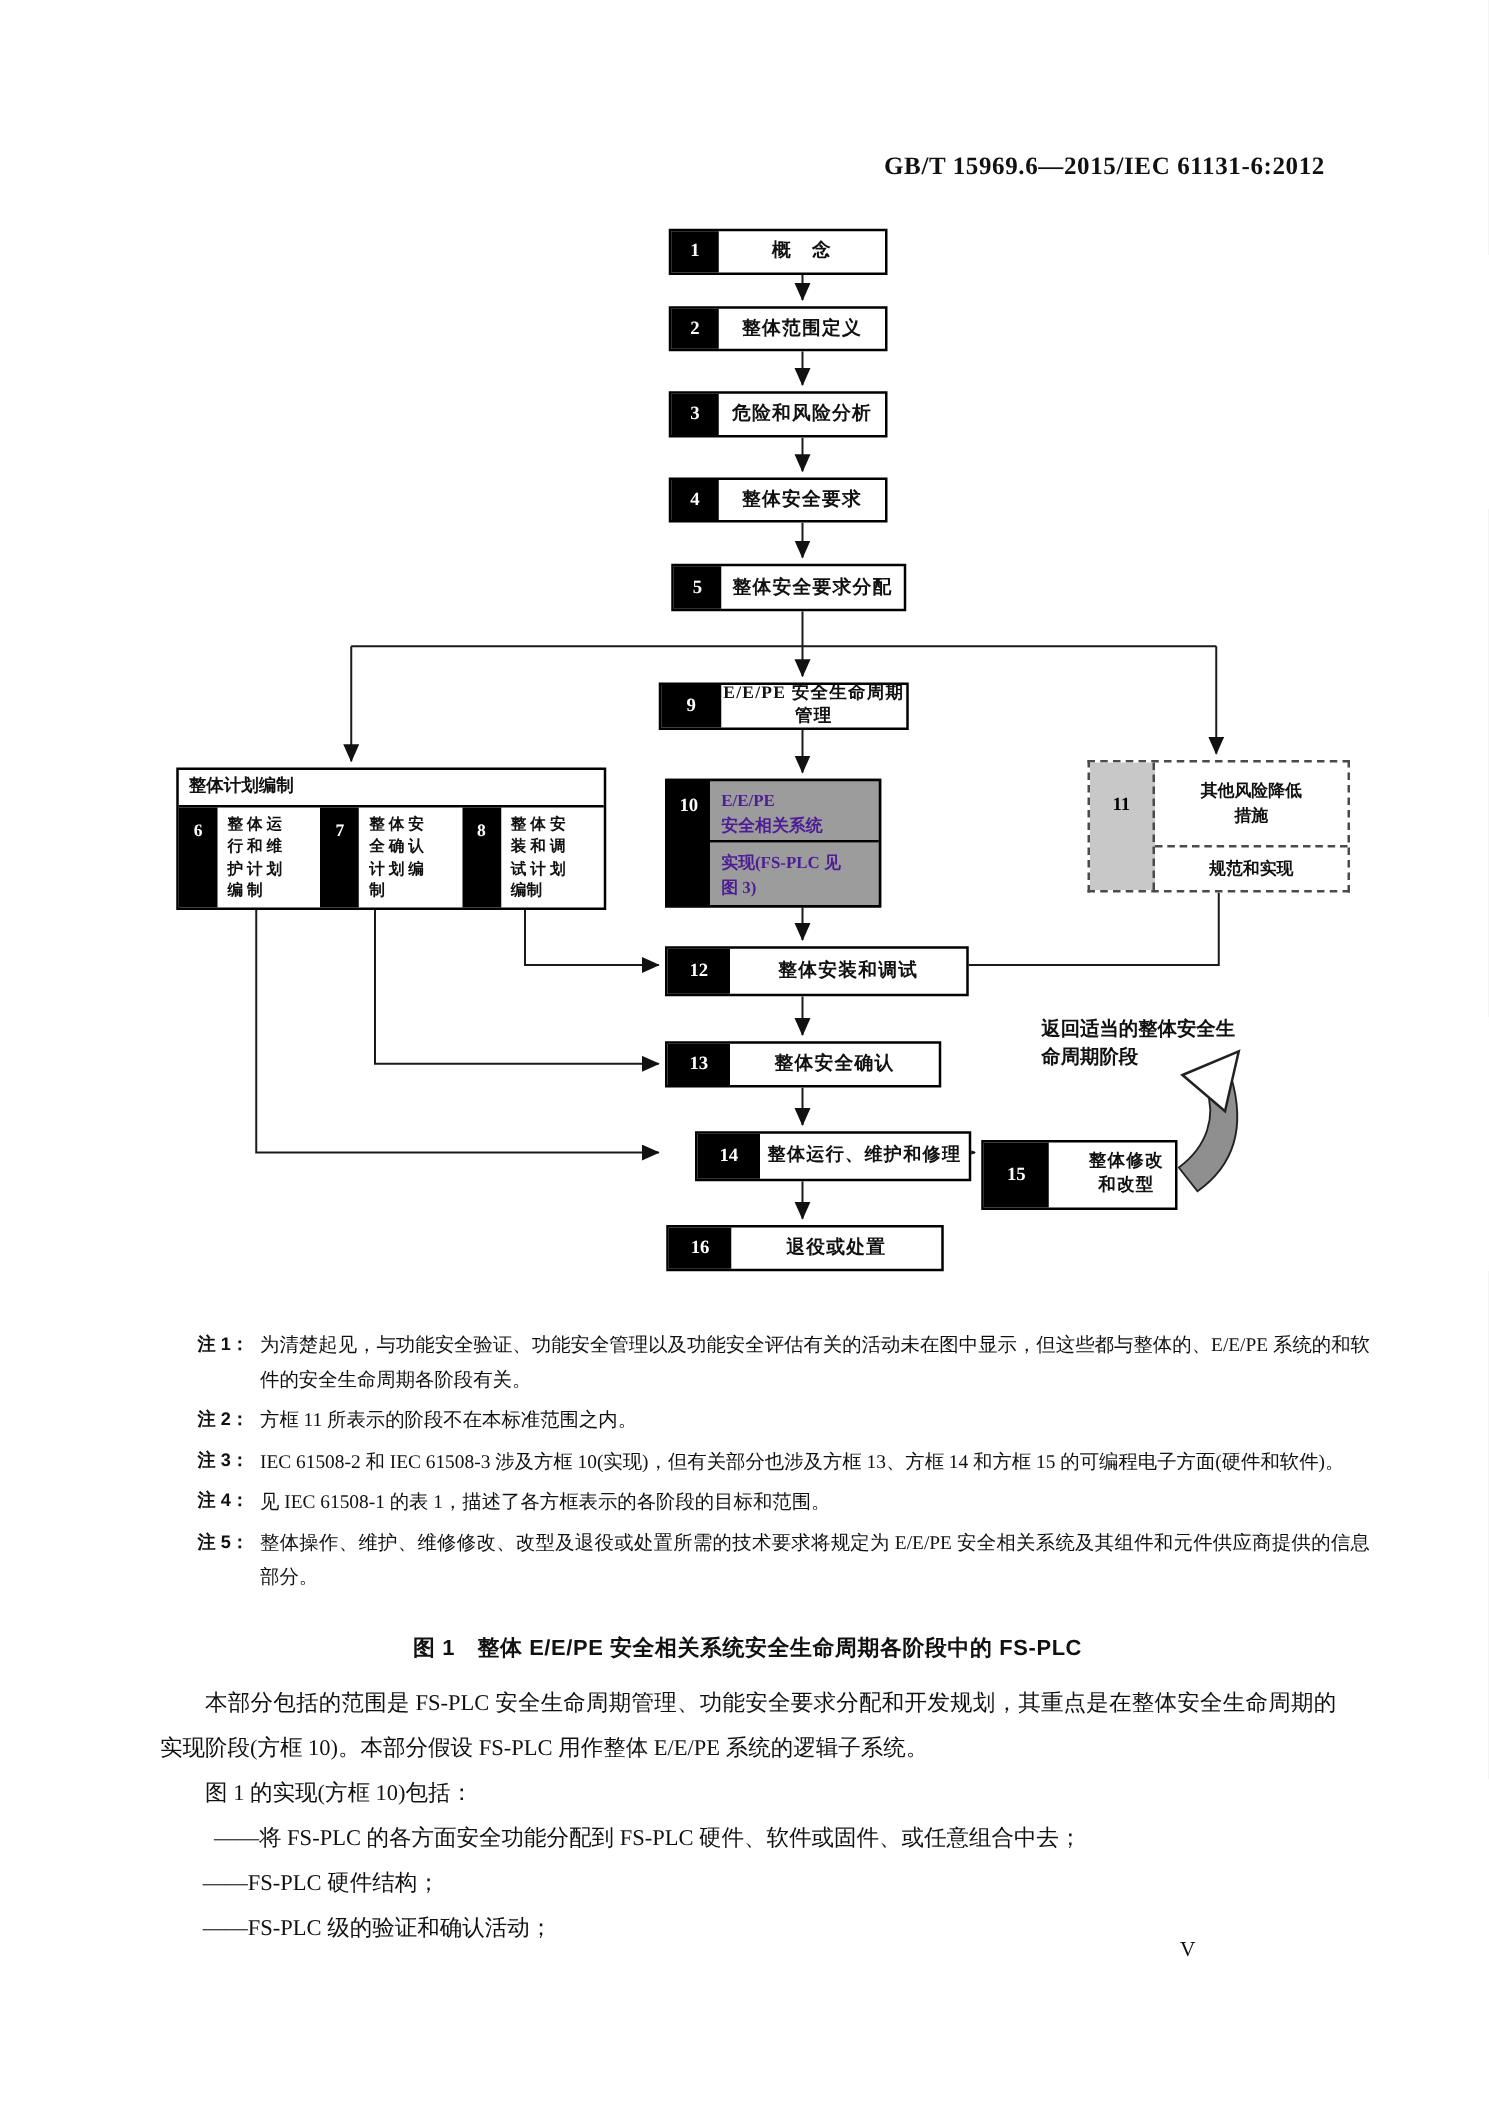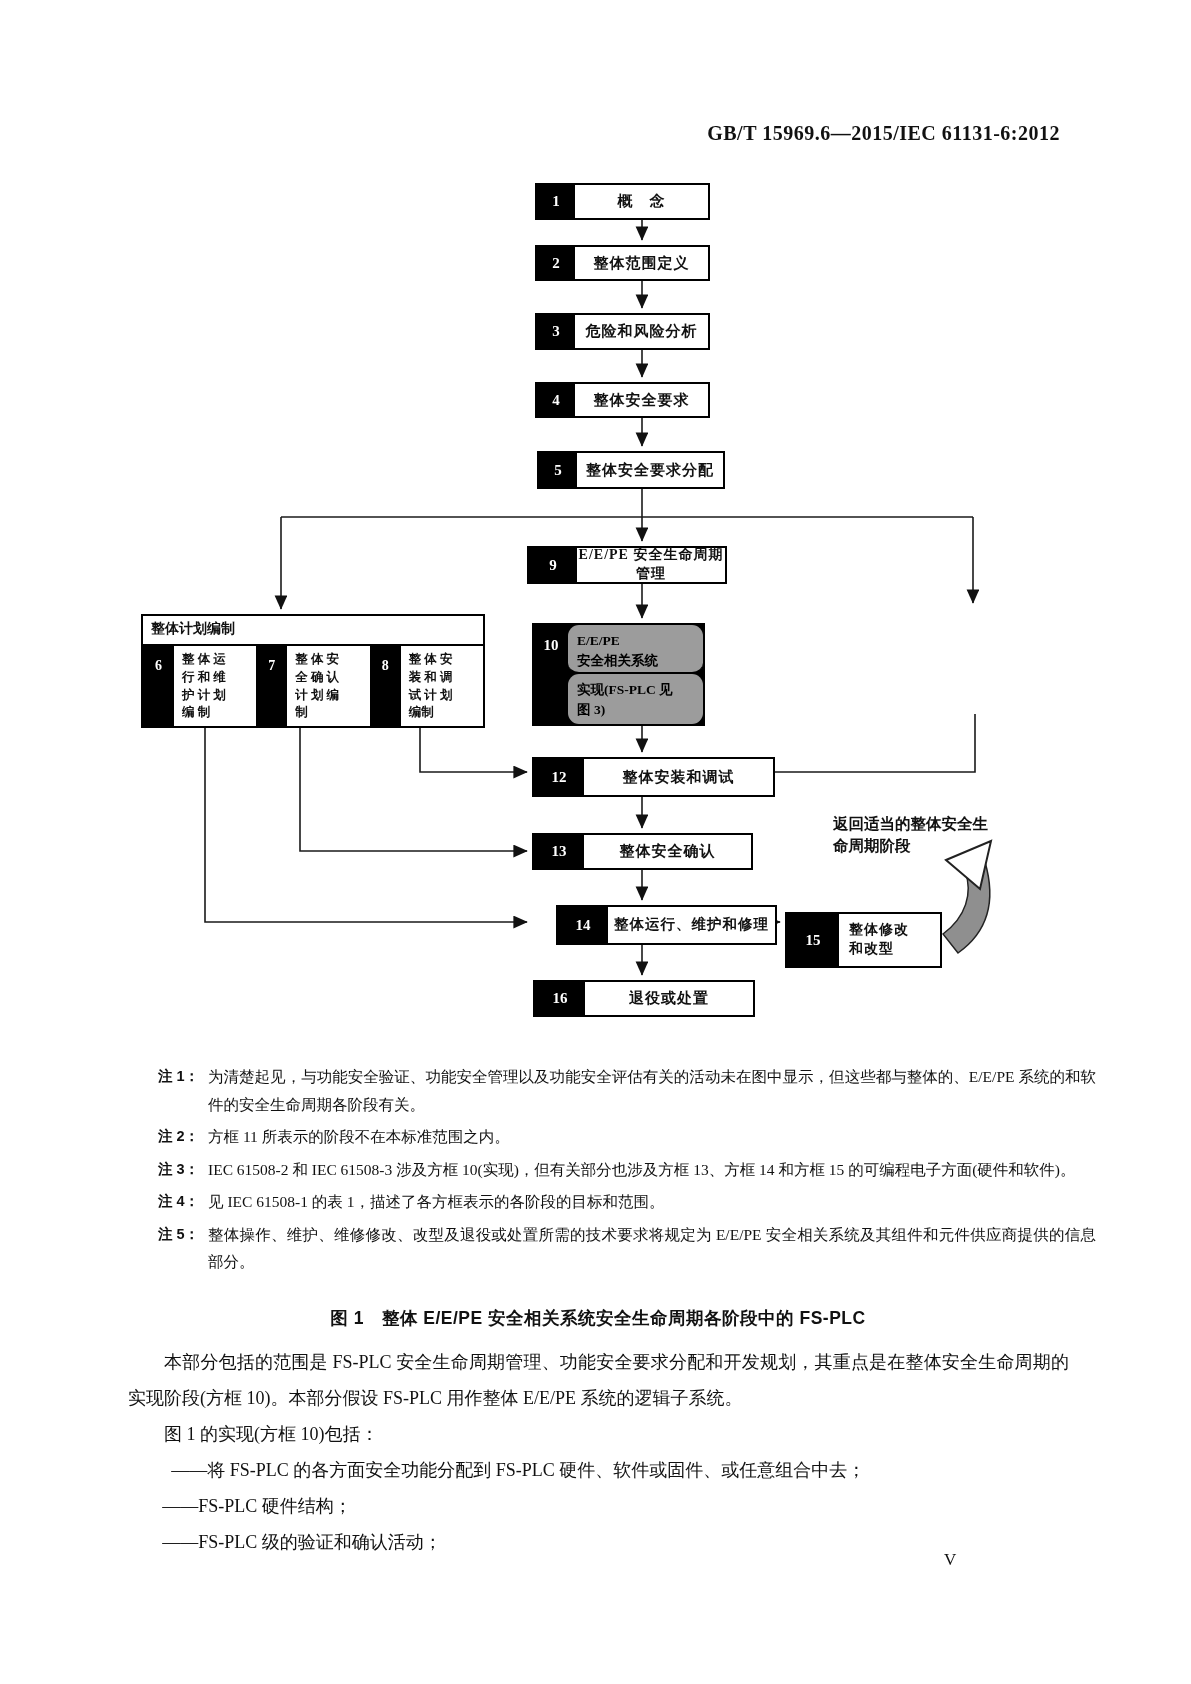--- a/index.html
+++ b/index.html
@@ -10,22 +10,22 @@
   .diagram{position:absolute;left:0;top:0;width:1191px;height:1060px;}
   .fbox{position:absolute;display:flex;border:2px solid #000;background:#fff;box-sizing:border-box;}
   .ncell{background:#000;color:#fff;display:flex;align-items:center;justify-content:center;
          font-weight:bold;font-size:15px;flex:0 0 38px;}
   .lcell{flex:1;display:flex;align-items:center;justify-content:center;font-weight:bold;
          font-size:15px;letter-spacing:1px;text-align:center;line-height:1.35;}
   .pre{white-space:pre-line;}
   
   .b10 .ncell{align-items:flex-start;padding-top:12px;flex:0 0 34px;}
   .b10-body{flex:1;display:flex;flex-direction:column;}
-  .b10-sec{background:#9c9c9c;color:#000000;font-weight:bold;font-size:13.5px;line-height:1.45;
-           padding:6px 4px 4px 9px;box-sizing:border-box;text-align:left;border-radius:11px;}
+  .b10-sec{background:#9c9c9c;color:#4c1d95;font-weight:bold;font-size:13.5px;line-height:1.45;
+           padding:6px 4px 4px 9px;box-sizing:border-box;text-align:left;}
   .b10-sec.top{height:49px;border-bottom:2px solid #000;}
   .b10-sec.bot{flex:1;}
   
   .b11{border:2px dashed #4a4a4a;background:#fff;}
   .b11-num{flex:0 0 52px;background:#c8c8c8;color:#000;font-weight:bold;font-size:15px;
            text-align:center;padding-top:26px;border-right:2px dashed #4a4a4a;box-sizing:border-box;}
   .b11-body{flex:1;display:flex;flex-direction:column;}
   .b11-top{flex:1;display:flex;align-items:center;justify-content:center;font-weight:bold;
            font-size:13.5px;line-height:1.5;text-align:center;}
   .b11-bot{height:36px;border-top:2px dashed #4a4a4a;display:flex;align-items:center;
@@ -124,20 +124,28 @@
     <div class="fbox b10" style="left:532px;top:623px;width:173px;height:103px;background:#000;">
       <div class="ncell">10</div>
       <div class="b10-body">
         <div class="b10-sec top pre">E/E/PE
 安全相关系统</div>
         <div class="b10-sec bot pre">实现(FS-PLC 见
 图 3)</div>
       </div>
     </div>
 
+    <div class="fbox b11" style="left:870px;top:608px;width:210px;height:106px;">
+      <div class="b11-num">11</div>
+      <div class="b11-body">
+        <div class="b11-top pre">其他风险降低
+措施</div>
+        <div class="b11-bot">规范和实现</div>
+      </div>
+    </div>
 
     <div class="plan" style="left:141px;top:614px;width:344px;height:114px;">
       <div class="plan-title">整体计划编制</div>
       <div class="plan-row">
         <div class="plan-num">6</div>
         <div class="plan-text pre">整 体 运
 行 和 维
 护 计 划
 编 制</div>
         <div class="plan-num">7</div>
@@ -160,21 +168,21 @@
     <div class="fbox" style="left:532px;top:833px;width:221px;height:37px;">
       <div class="ncell" style="flex:0 0 50px;">13</div>
       <div class="lcell">整体安全确认</div>
     </div>
     <div class="fbox" style="left:556px;top:905px;width:221px;height:40px;">
       <div class="ncell" style="flex:0 0 50px;">14</div>
       <div class="lcell" style="font-size:14.5px;">整体运行、维护和修理</div>
     </div>
     <div class="fbox" style="left:785px;top:912px;width:157px;height:56px;">
       <div class="ncell" style="flex:0 0 52px;">15</div>
-      <div class="lcell pre" style="justify-content:flex-start;padding-left:10px;text-align:left;font-size:14px;">整体修改
+      <div class="lcell pre" style="justify-content:flex-start;padding-left:10px;text-align:center;font-size:14px;margin-left:22px;">整体修改
 和改型</div>
     </div>
     <div class="fbox" style="left:533px;top:980px;width:222px;height:37px;">
       <div class="ncell" style="flex:0 0 50px;">16</div>
       <div class="lcell">退役或处置</div>
     </div>
 
     <div class="return-note pre">返回适当的整体安全生
 命周期阶段</div>
   </div>

